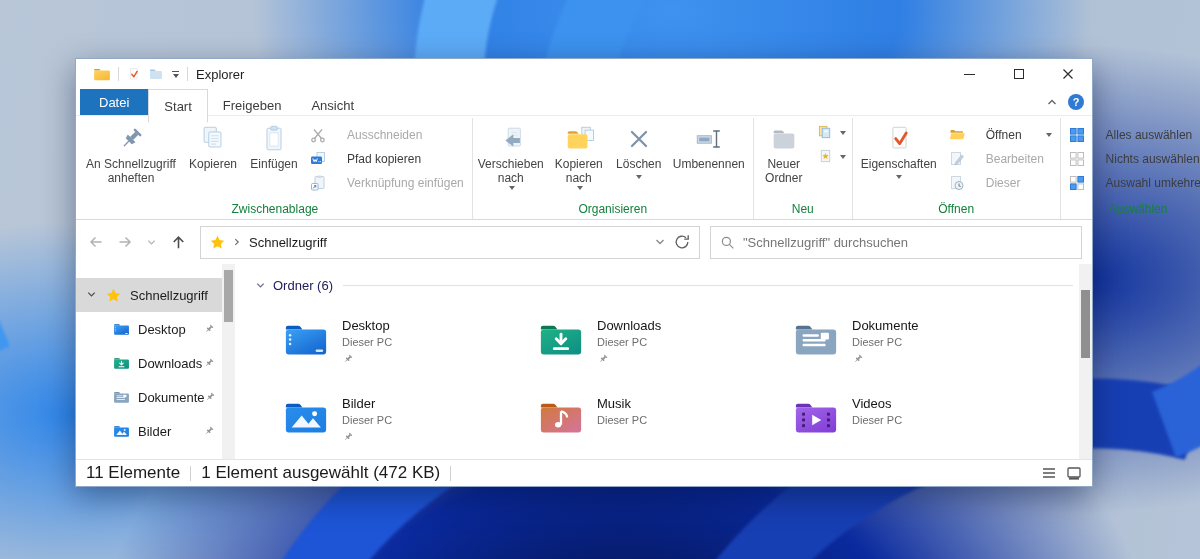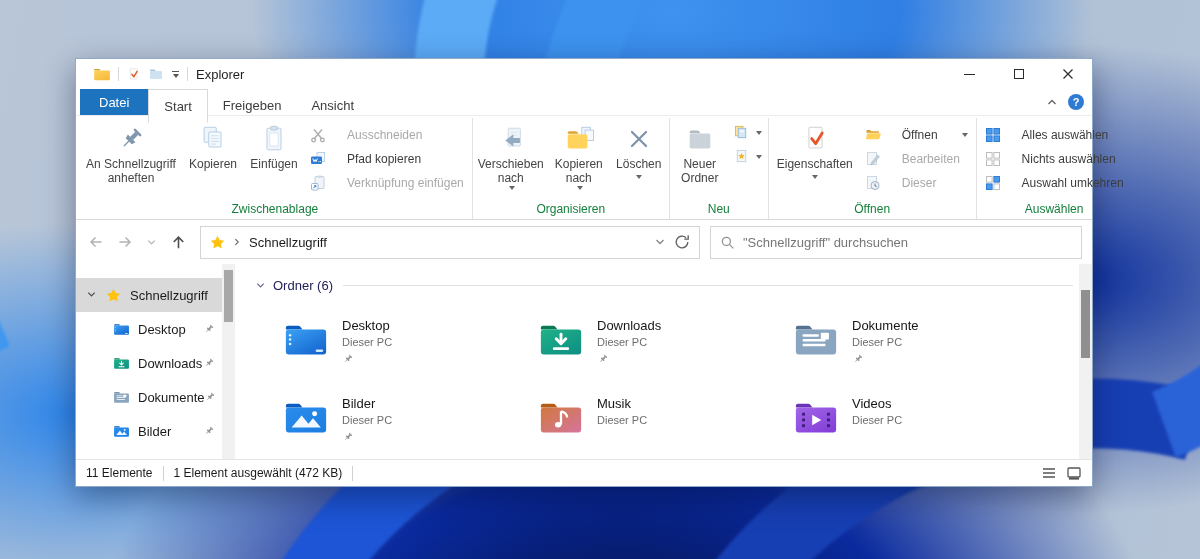--- a/index.html
+++ b/index.html
@@ -94,21 +94,21 @@
   .group-rule { flex:1; height:1px; background:#e2e2e2; margin:0 6px 0 10px; }
   .tiles { margin:24px 0 0 28px; display:grid; grid-template-columns:repeat(3,255px); row-gap:4px; }
   .tile { display:flex; height:74px; }
   .tile svg.ticon { width:46px; height:40px; margin-top:3px; flex:none; }
   .tinfo { margin-left:13px; display:flex; flex-direction:column; align-items:flex-start; }
   .tname { font-size:13px; color:#161616; margin-top:1px; }
   .tloc { font-size:11px; color:#6d6d6d; margin-top:3px; }
   .tile .tpin { width:12px; height:12px; color:#8f8f8f; margin-top:5px; }
 
   
-  .statusbar { height:27px; border-top:1px solid #e4e4e4; display:flex; align-items:center; font-size:12px; color:#1b1b1b; padding:0 10px; flex:none; }
+  .statusbar { height:27px; border-top:1px solid #e4e4e4; display:flex; align-items:center; font-size:17px; color:#1b1b1b; padding:0 10px; flex:none; }
   .sb-sep { width:1px; height:15px; background:#d0d0d0; margin:0 10px; }
   .sb-views { margin-left:auto; display:flex; align-items:center; gap:9px; }
 </style>
 </head>
 <body>
 
 <svg width="0" height="0" style="position:absolute" aria-hidden="true">
   <defs>
     <linearGradient id="gdesk" x1="0" y1="0" x2=".8" y2="1">
         <stop offset="0" stop-color="#3ba1f5"></stop>
@@ -454,20 +454,26 @@
           <span>Kopieren nach</span>
             <span class="caret"></span>
         </div>
         <div class="bigbtn" style="width:56px">
           <svg>
               <use href="#s-delete"></use>
             </svg>
           <span>Löschen</span>
             <span class="caret block"></span>
         </div>
+        <div class="bigbtn" style="width:84px">
+          <svg>
+              <use href="#s-rename"></use>
+            </svg>
+          <span>Umbenennen</span>
+        </div>
       </div>
       <div class="rgroup-label">Organisieren</div>
     </div>
 
     <div class="rgroup">
       <div class="rgroup-content">
         <div class="bigbtn" style="width:56px">
           <svg>
               <use href="#s-newfolder"></use>
             </svg>

